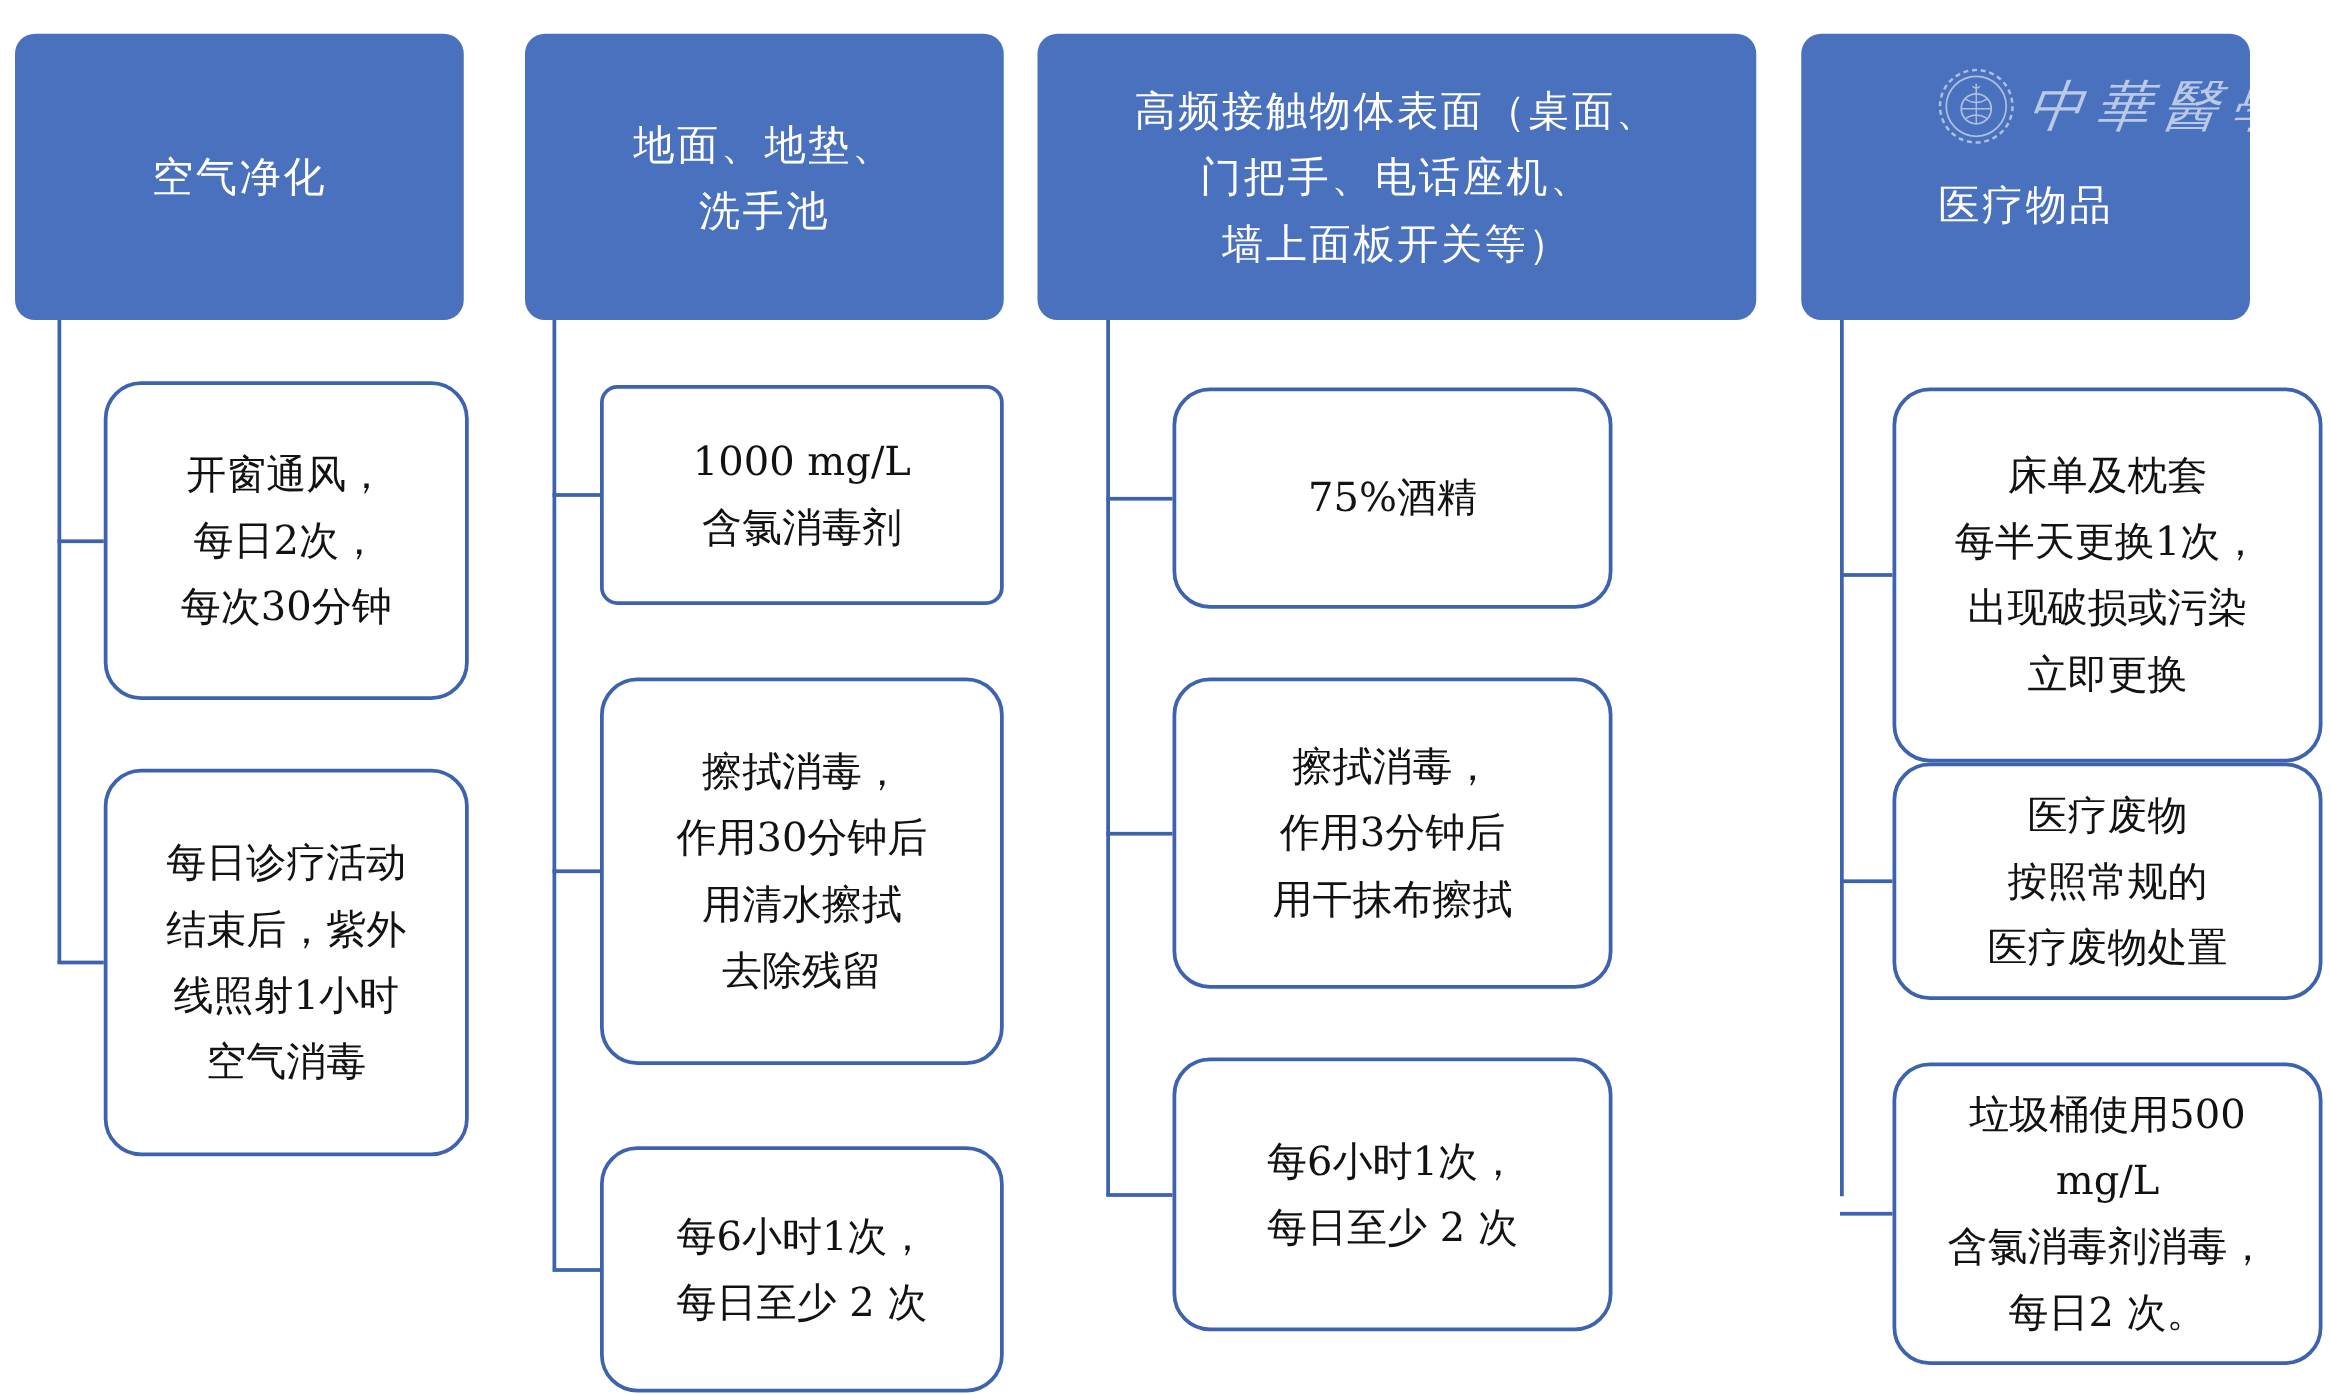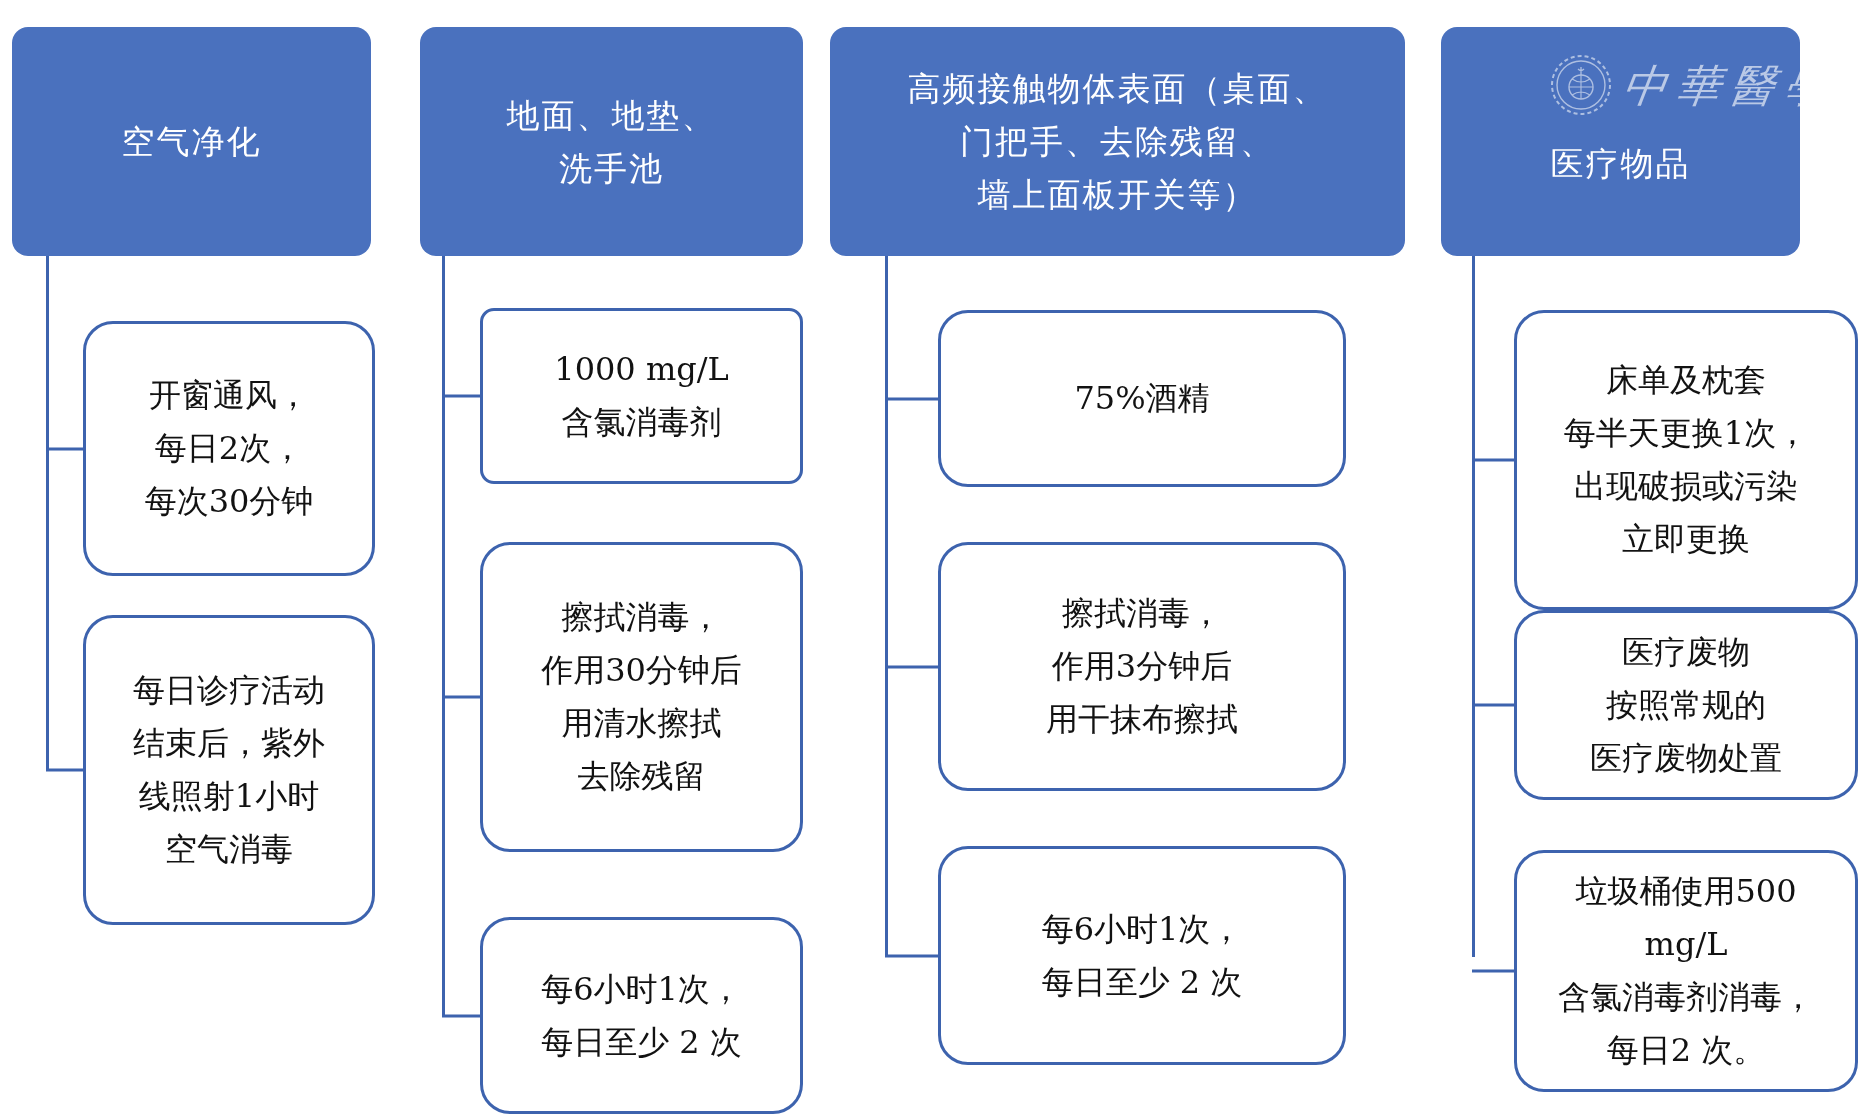--- a/index.html
+++ b/index.html
@@ -70,26 +70,26 @@
   }
   .child::before{
     content:"";
     position:absolute;top:50%;transform:translateY(-50%);
     height:3px;background:var(--line);
   }
   .col1 .child{left:71px;width:292px;}
   .col1 .child::before{left:-40px;width:37px;}
   .col2 .child{left:60px;width:323px;}
   .col2 .child::before{left:-41px;width:38px;}
-  .col3 .child{left:108px;width:408px;}
+  .col3 .child{left:108px;width:352px;}
   .col3 .child::before{left:-56px;width:53px;}
   .col4 .child{left:73px;width:344px;}
   .col4 .child::before{left:-45px;width:42px;}
 
-  .col1 .c1{top:305px;height:255px;margin-top:16px;}
+  .col1 .c1{top:305px;height:255px;}
   .col1 .c2{top:615px;height:310px;}
 
   .col2 .c1{top:308px;height:176px;border-radius:14px;}
   .col2 .c2{top:542px;height:310px;}
   .col2 .c3{top:917px;height:197px;}
 
   .col3 .c1{top:310px;height:177px;}
   .col3 .c2{top:542px;height:249px;}
   .col3 .c3{top:846px;height:219px;}
 
@@ -128,21 +128,21 @@
 作用30分钟后
 用清水擦拭
 去除残留</div>
     <div class="child c3">每6小时1次，
 每日至少 2 次</div>
   </div>
 
   <div class="column col3">
     <div class="header">
       <span class="header-label">高频接触物体表面（桌面、
-门把手、去除残留、
+门把手、电话座机、
 墙上面板开关等）</span>
     </div>
     <div class="rail"></div>
     <div class="child c1">75%酒精</div>
     <div class="child c2">擦拭消毒，
 作用3分钟后
 用干抹布擦拭</div>
     <div class="child c3">每6小时1次，
 每日至少 2 次</div>
   </div>

